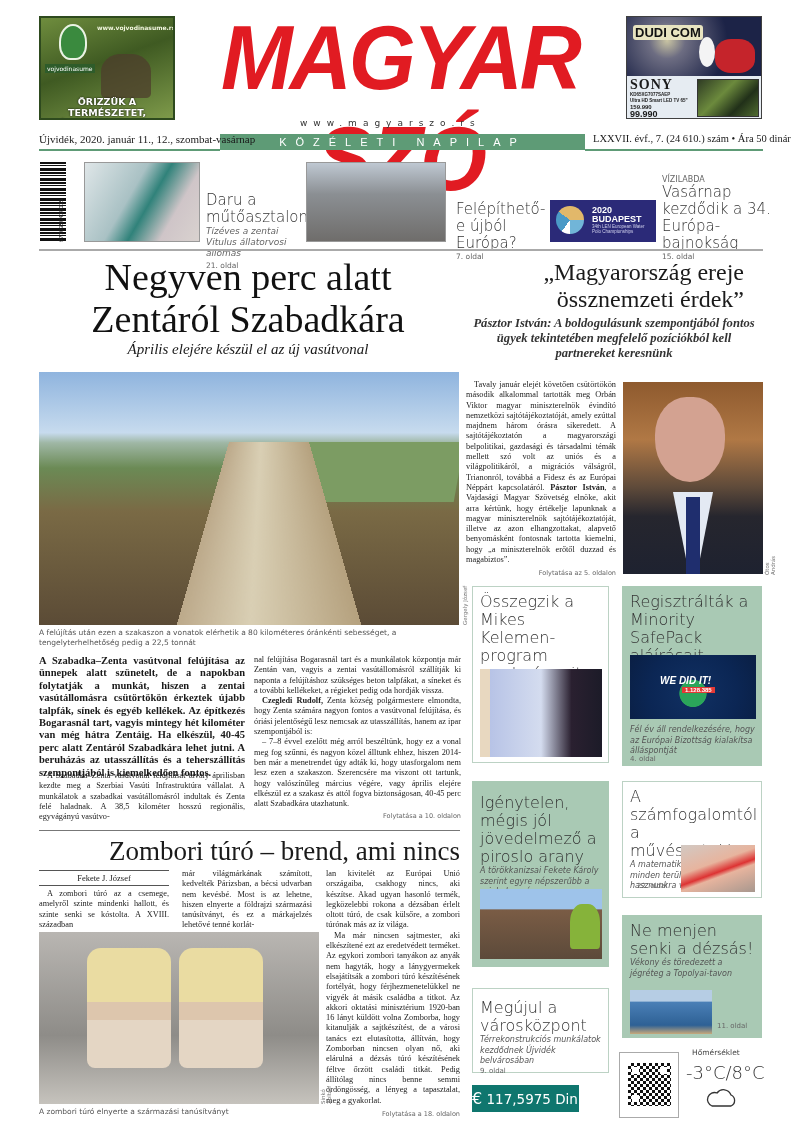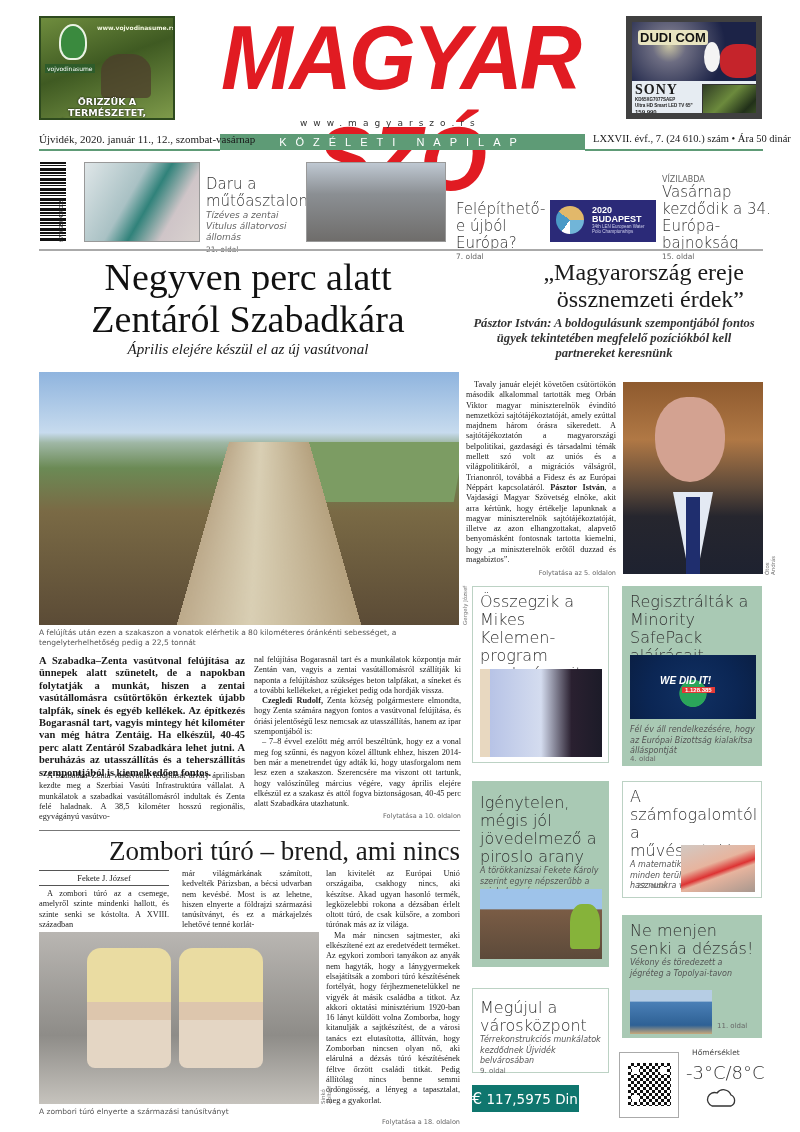--- a/index.html
+++ b/index.html
@@ -14,21 +14,21 @@
 .ad-left .url{left:56px;top:6px;font-size:6px;color:#f3f7e0;font-weight:bold}
 .ad-left .deer{left:60px;top:36px;width:50px;height:44px;background:#4d3e2c;border-radius:40% 40% 10% 10%;opacity:.75}
 .ad-left .slogan{left:0;right:0;top:78px;text-align:center;color:#fff;font-weight:bold;font-size:9.5px;line-height:11px;text-shadow:0 0 2px #000}
 .masthead{left:210px;top:12px;width:380px;text-align:center;color:#e11b22;font-family:"Liberation Sans",sans-serif;font-weight:bold;font-style:italic;font-size:86px;letter-spacing:-3px;line-height:96px;transform:scaleY(1.05)}
 .url-line{left:300px;top:118px;font-size:9px;letter-spacing:6px;color:#333}
 .tagline-bar{left:220px;top:134px;width:365px;height:16px;background:#5e9b76;color:#fff;font-family:"Liberation Sans",sans-serif;font-size:11px;letter-spacing:9px;text-align:center;line-height:16px}
 .date{left:39px;top:133px;font-size:11px}
 .issue{left:593px;top:133px;font-size:10.5px}
 .rule-l{left:39px;top:149px;width:181px;height:2px;background:#5e9b76}
 .rule-r{left:585px;top:149px;width:178px;height:2px;background:#5e9b76}
-.ad-right{left:626px;top:16px;width:136px;height:103px;border:6px solid #404040;overflow:hidden}
+.ad-right{left:626px;top:16px;width:136px;height:103px;border:1px solid #404040;overflow:hidden}
 .ad-right .top{left:0;top:0;width:100%;height:59px;background:radial-gradient(circle at 30% 40%,#c9c4a3 0,#6d6d82 18%,#1c2347 60%)}
 .ad-right .duo{left:6px;top:8px;font-family:"Liberation Sans",sans-serif;font-weight:bold;font-size:13px;color:#111;background:#e8e4c0;padding:0 2px;border-radius:3px}
 .ad-right .santa{left:88px;top:22px;width:40px;height:34px;background:#c5242b;border-radius:40%}
 .ad-right .snow{left:72px;top:20px;width:16px;height:30px;background:#f4f4f4;border-radius:50%}
 .ad-right .bot{left:0;top:59px;width:100%;height:44px;background:#e6ecf2}
 .ad-right .sony{left:3px;top:60px;font-family:"Liberation Serif",serif;font-weight:bold;font-size:14px;letter-spacing:1px}
 .ad-right .model{left:3px;top:75px;font-family:"Liberation Sans",sans-serif;font-size:4.5px;line-height:5.5px;font-weight:bold}
 .ad-right .p1{left:3px;top:87px;font-family:"Liberation Sans",sans-serif;font-size:6px;font-weight:bold}
 .ad-right .p2{left:3px;top:93px;font-family:"Liberation Sans",sans-serif;font-size:9px;font-weight:bold;line-height:9px}
 .ad-right .tv{left:70px;top:62px;width:62px;height:38px;background:linear-gradient(135deg,#2f3c24,#6c8a3d 40%,#213019 70%,#506c30);border:1px solid #333}
@@ -126,21 +126,21 @@
   </div>
   <div class="abs p1">159.990</div>
   <div class="abs p2">99.990</div>
   <div class="abs tv"></div>
 </div>
 
 <div class="abs barcode"></div>
 <div class="abs barcode-num">9770350418015</div>
 
 <div class="abs teaser-img1"></div>
-<div class="abs" style="left:206px;top:176px;width:95px">
+<div class="abs" style="left:206px;top:192px;width:95px">
   <div class="t-title">Daru a műtőasztalon</div>
   <div class="t-sub">Tízéves a zentai Vitulus állatorvosi állomás</div>
   <div class="t-page" style="margin-top:2px">21. oldal</div>
 </div>
 
 <div class="abs teaser-img2"></div>
 <div class="abs" style="left:456px;top:201px;width:90px">
   <div class="t-title">Felépíthető-e újból Európa?</div>
   <div class="t-page">7. oldal</div>
 </div>
@@ -194,21 +194,21 @@
 
 <h2 class="abs serif" style="left:39px;top:835px;width:421px;text-align:right;font-weight:normal;font-size:27px;line-height:32px">Zombori túró – brend, ami nincs</h2>
 <div class="abs" style="left:39px;top:870px;width:130px;height:1px;background:#555"></div>
 <div class="abs serif" style="left:39px;top:873px;width:130px;text-align:center;font-size:8.5px">Fekete J. József</div>
 <div class="abs" style="left:39px;top:885px;width:130px;height:1px;background:#555"></div>
 <p class="abs body serif" style="left:39px;top:889px;width:130px;text-indent:8px">A zombori túró az a csemege, amelyről szinte mindenki hallott, és szinte senki se kóstolta. A XVIII. században</p>
 <p class="abs body serif" style="left:182px;top:869px;width:130px">már világmárkának számított, kedvelték Párizsban, a bécsi udvarban nem kevésbé. Most is az lehetne, hiszen elnyerte a földrajzi származási tanúsítványt, és ez a márkajelzés lehetővé tenné korlát-</p>
 <div class="abs body serif" style="left:326px;top:869px;width:134px">
   <p>lan kivitelét az Európai Unió országaiba, csakhogy nincs, aki készítse. Akad ugyan hasonló termék, legközelebbi rokona a dézsában érlelt oltott túró, de csak külsőre, a zombori túrónak más az íz világa.</p>
   <p style="text-indent:8px">Ma már nincsen sajtmester, aki elkészítené ezt az eredetvédett terméket. Az egykori zombori tanyákon az anyák nem hagyták, hogy a lánygyermekek elsajátítsák a zombori túró készítésének fortélyát, hogy férjhezmenetelükkel ne vigyék át másik családba a titkot. Az akkori oktatási minisztérium 1920-ban 16 lányt küldött volna Zomborba, hogy kitanulják a sajtkészítést, de a városi tanács ezt elutasította, állítván, hogy Zomborban nincsen olyan nő, aki elárulná a dézsás túró készítésének féltve őrzött családi titkát. Pedig állítólag nincs benne semmi ördöngösség, a lényeg a tapasztalat, meg a gyakorlat.</p>
-  <div class="cont" style="text-align:right;margin-top:11px">Folytatása a 18. oldalon</div>
+  <div class="cont" style="text-align:right;margin-top:3px">Folytatása a 18. oldalon</div>
 </div>
 <div class="abs cheese-img">
   <div class="abs c" style="left:48px"></div>
   <div class="abs c" style="left:140px"></div>
 </div>
 <div class="abs credit-v" style="left:320px;top:1070px;height:34px">Sinkó Zoltán</div>
 <div class="abs caption" style="left:39px;top:1107px;width:280px">A zombori túró elnyerte a származási tanúsítványt</div>
 
 <div class="abs box" style="left:472px;top:586px;width:137px;height:177px;padding:6px 7px">
   <div class="b-title">Összegzik a Mikes Kelemen-program eredményeit</div>

